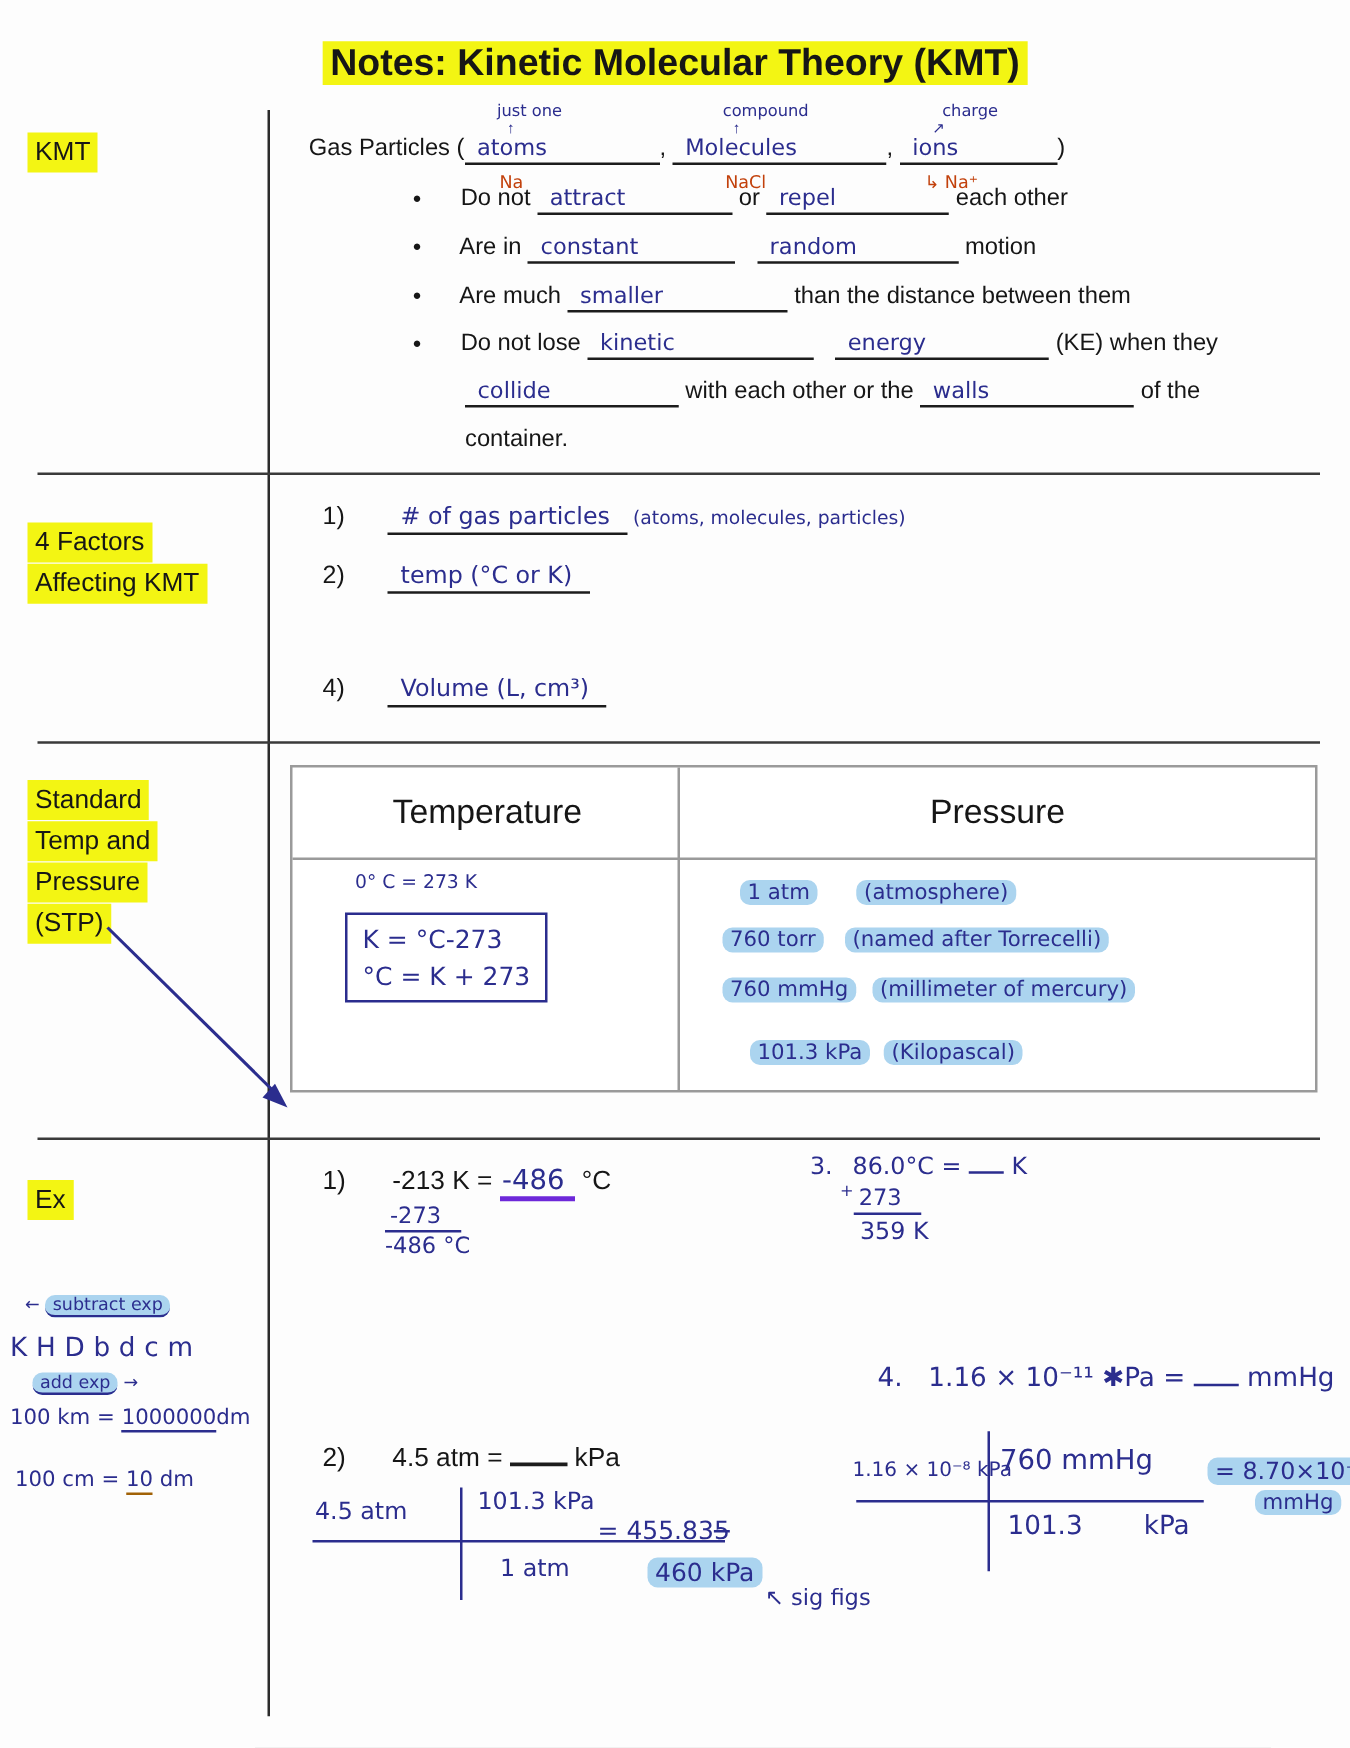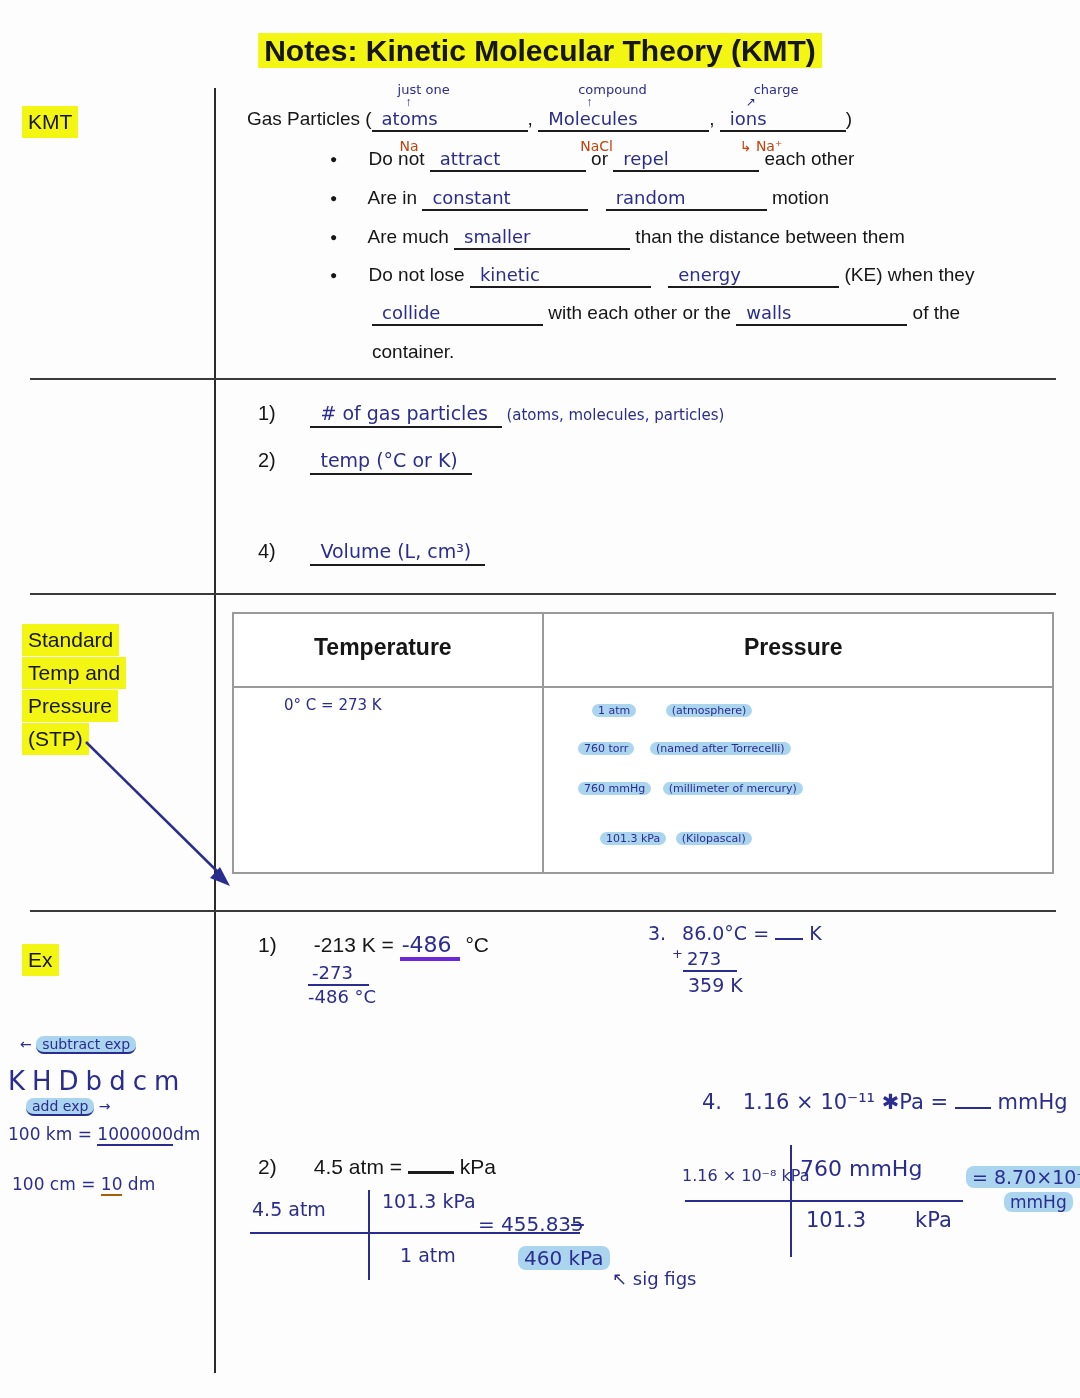--- a/index.html
+++ b/index.html
@@ -30,24 +30,24 @@
   .bullet{font-size:12px;vertical-align:2px;margin-right:26px;}
   
   .ansline{display:inline-block;border-bottom:2px solid #1c1c1c;padding:0 14px 2px 10px;
            font-family:"DejaVu Sans",sans-serif;color:#2b2d8e;font-size:19px;}
   .factnum{display:inline-block;width:48px;font-size:20px;}
   
   .stp-table{position:absolute;left:232px;top:612px;width:818px;height:258px;
              border:2px solid #9a9a9a;background:#fff;}
   .stp-colline{position:absolute;left:308px;top:0;width:2px;height:100%;background:#9a9a9a;}
   .stp-headline{position:absolute;left:0;top:72px;width:100%;height:2px;background:#9a9a9a;}
-  .stp-h{position:absolute;top:20px;font-size:23px;font-weight:bold;}
+  .stp-h{position:absolute;top:20px;font-size:27px;font-weight:normal;}
   .tempbox{position:absolute;left:42px;top:116px;border:2px solid #2b2d8e;padding:4px 12px;
            font-size:20px;line-height:30px;}
-  .pitem{position:absolute;font-size:11px;white-space:nowrap;}
+  .pitem{position:absolute;font-size:17px;white-space:nowrap;}
   
   .da-v{position:absolute;width:2px;background:#2b2d8e;}
   .da-h{position:absolute;height:2px;background:#2b2d8e;}
   .uline-n{border-bottom:2px solid #2b2d8e;padding:0 16px 1px 4px;display:inline-block;}
   .strike{text-decoration:line-through;}
   .blank-short{display:inline-block;border-bottom:2px solid #2b2d8e;width:28px;height:14px;}
   .blank-print{display:inline-block;border-bottom:3px solid #1c1c1c;width:46px;height:14px;}
 </style>
 </head>
 <body>
@@ -59,20 +59,24 @@
   </div>
 
   <div class="vline"></div>
   <div class="hline" style="top:378px"></div>
   <div class="hline" style="top:593px"></div>
   <div class="hline" style="top:910px"></div>
 
   <div class="side" style="left:22px;top:106px">
     <span class="hl-y">KMT</span>
   </div>
+  <div class="side" style="left:22px;top:418px">
+    <span class="hl-y">4 Factors</span>
+    <span class="hl-y">Affecting KMT</span>
+  </div>
   <div class="side" style="left:22px;top:624px">
     <span class="hl-y">Standard</span>
     <span class="hl-y">Temp and</span>
     <span class="hl-y">Pressure</span>
     <span class="hl-y">(STP)</span>
   </div>
   <div class="side" style="left:22px;top:944px">
     <span class="hl-y">Ex</span>
   </div>
 
@@ -139,20 +143,24 @@
     <span class="ansline">Volume (L, cm³)</span>
   </div>
 
   <div class="stp-table">
     <div class="stp-colline"></div>
     <div class="stp-headline"></div>
     <div class="stp-h" style="left:80px">Temperature</div>
     <div class="stp-h" style="left:510px">Pressure</div>
 
     <div class="hand" style="position:absolute;left:50px;top:82px;font-size:15px">0° C = 273 K</div>
+    <div class="tempbox hand">
+      <div>K = °C-273</div>
+      <div>°C = K + 273</div>
+    </div>
 
     <div class="pitem hand" style="left:358px;top:90px">
       <span class="hl-b">1 atm</span>
       <span class="hl-b" style="margin-left:26px">(atmosphere)</span>
     </div>
     <div class="pitem hand" style="left:344px;top:128px">
       <span class="hl-b">760 torr</span>
       <span class="hl-b" style="margin-left:12px">(named after Torrecelli)</span>
     </div>
     <div class="pitem hand" style="left:344px;top:168px">
@@ -167,21 +175,21 @@
 
   <svg style="position:absolute;left:80px;top:736px" width="160" height="158" viewBox="0 0 160 158">
     <line x1="6" y1="6" x2="142" y2="140" stroke="#2b2d8e" stroke-width="2.5"></line>
     <polygon points="150,150 130,142 140,131" fill="#2b2d8e"></polygon>
   </svg>
 
   <div class="row hand" style="left:20px;top:1036px;font-size:14px">
     <span>←</span>
     <span class="hl-b" style="border-bottom:2px solid #2b2d8e">subtract exp</span>
   </div>
-  <div class="row hand" style="left:8px;top:1066px;font-size:26px;letter-spacing:7px">
+  <div class="row hand" style="left:8px;top:1066px;font-size:21px;letter-spacing:7px">
     <span>KHDbdcm</span>
   </div>
   <div class="row hand" style="left:26px;top:1098px;font-size:14px">
     <span class="hl-b" style="border-bottom:2px solid #2b2d8e">add exp</span>
     <span>→</span>
   </div>
   <div class="row hand" style="left:8px;top:1124px;font-size:17px">
     <span>100 km =</span>
     <span style="border-bottom:2px solid #2b2d8e">1000000</span><span>dm</span>
   </div>

